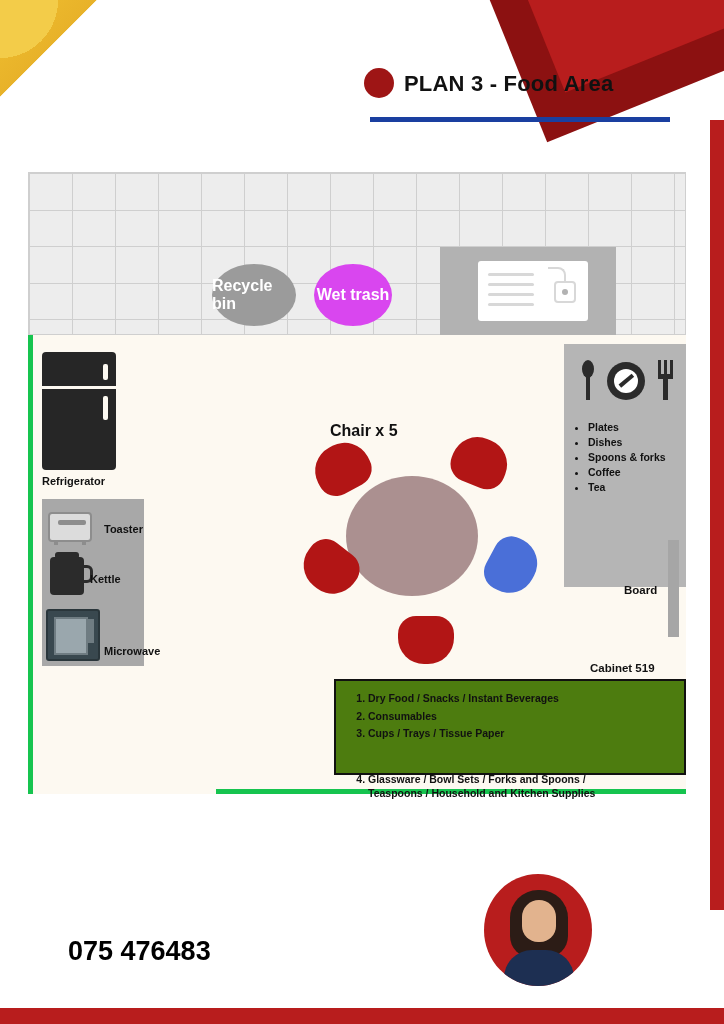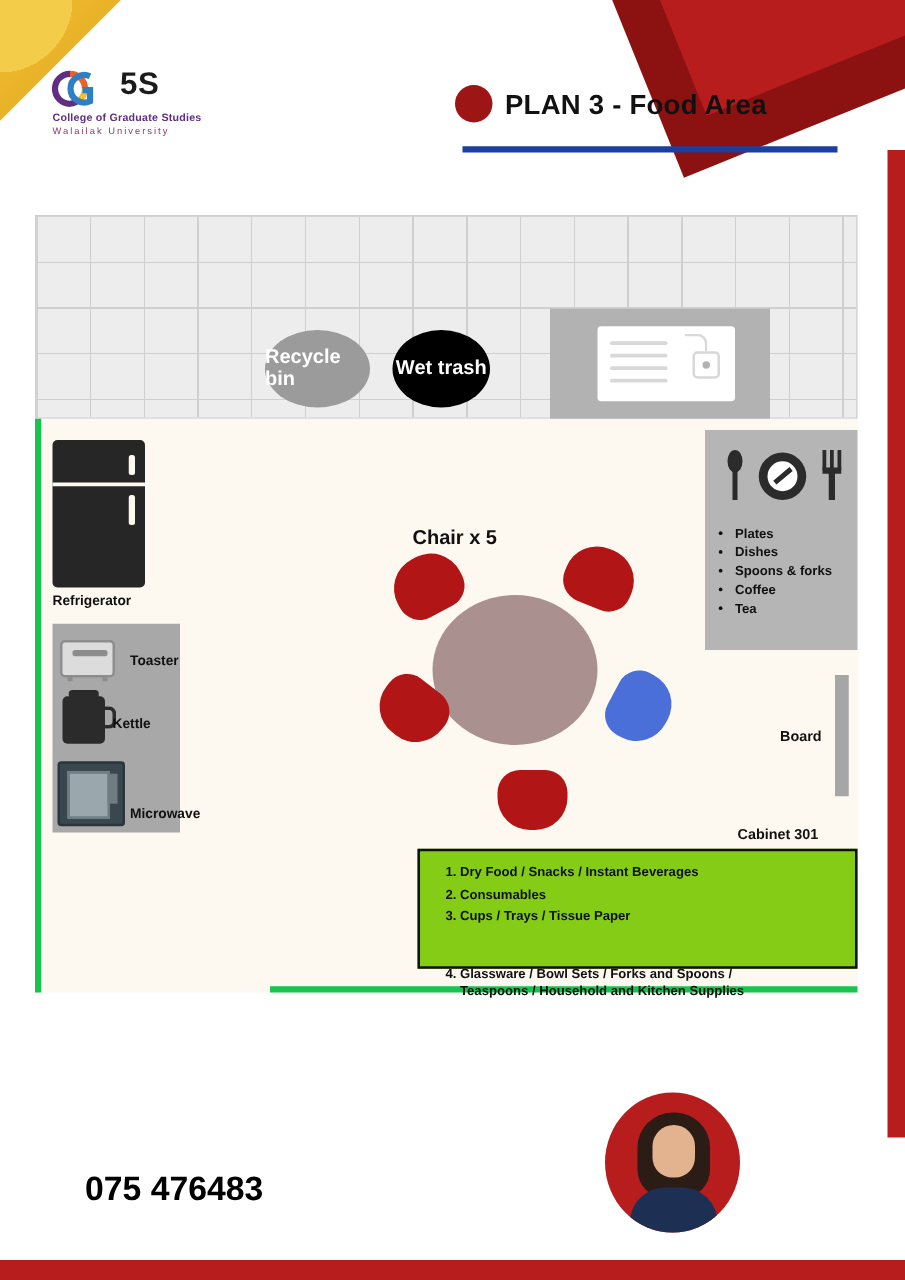--- a/index.html
+++ b/index.html
@@ -104,21 +104,21 @@
     position: absolute; left: 188px; top: 617px; width: 470px; height: 5px;
     background: #16c44f;
   }
 
   .bin {
     position: absolute; border-radius: 50%;
     display: flex; align-items: center; justify-content: center;
     font-size: 16px; font-weight: bold; color: #ffffff;
   }
   #recycle-bin { left: 184px; top: 92px; width: 84px; height: 62px; background: #9b9b9b; }
-  #wet-trash  { left: 286px; top: 92px; width: 78px; height: 62px; background: #000000; }
+  #wet-trash  { left: 286px; top: 92px; width: 78px; height: 62px; background: #d946ef; }
 
   .sink-block {
     position: absolute; left: 412px; top: 75px; width: 176px; height: 88px;
     background: #b2b2b2;
   }
   .sink-inner {
     position: absolute; left: 38px; top: 14px; width: 110px; height: 60px;
     background: #ffffff; border-radius: 3px;
   }
   .sink-line {
@@ -185,21 +185,21 @@
     border-radius: 26px 26px 18px 18px;
   }
   .chair-blue { background: #4a6fd8; }
   .chair-label {
     position: absolute; left: 302px; top: 250px;
     font-size: 16px; font-weight: bold; color: #111;
   }
 
   
   .utensils {
-    position: absolute; left: 536px; top: 172px; width: 122px; height: 176px;
+    position: absolute; left: 536px; top: 172px; width: 122px; height: 243px;
     background: #b5b5b5;
   }
   .ute-icons { position: absolute; left: 14px; top: 14px; width: 96px; height: 46px; }
   .ute-list {
     position: absolute; left: 10px; top: 76px;
     font-size: 10.5px; font-weight: bold; color: #111; line-height: 15px;
   }
   .ute-list ul { margin-left: 14px; }
   .ute-list li { margin-bottom: 0px; }
 
@@ -212,21 +212,21 @@
     font-size: 11.5px; font-weight: bold; color: #111;
   }
 
   .cabinet-label {
     position: absolute; left: 562px; top: 490px;
     font-size: 11.5px; font-weight: bold; color: #111;
   }
 
   .cabinet-box {
     position: absolute; left: 306px; top: 507px; width: 352px; height: 96px;
-    background: #84cc16; border: 2px solid #111;
+    background: #4d7c0f; border: 2px solid #111;
   }
   .cab-list {
     position: absolute; left: 18px; top: 9px; width: 320px;
     font-size: 10.5px; font-weight: bold; color: #111; line-height: 17.5px;
   }
   .cab-list ol { margin-left: 14px; }
   .cab-item-4 { position: relative; margin-top: 28px; }
   .cab-item-4 .wrap-2 { position: absolute; left: 0; top: 14px; }
   .cab-list li { text-align: justify; }
 
@@ -269,31 +269,20 @@
     <div class="corner-tl-inner"></div>
   </div>
   <div class="corner-tr">
     <div class="r1"></div>
     <div class="r2"></div>
   </div>
   <div class="side-right-bar"></div>
   <div class="bottom-bar"></div>
   <div class="bottom-bar2"></div>
 
-  <div class="logo-wrap">
-    <svg class="logo-mark" viewBox="0 0 48 32">
-      <path d="M16 4 A12 12 0 1 0 16 28 A12 12 0 0 0 24 24" fill="none" stroke="#5f2d82" stroke-width="5"></path>
-      <path d="M16 4 A12 12 0 0 1 28 16" fill="none" stroke="#e8622a" stroke-width="5"></path>
-      <path d="M28 16 A12 12 0 0 1 22 26" fill="none" stroke="#f3c02b" stroke-width="5"></path>
-      <path d="M32 6 A11 11 0 1 0 32 26 L32 17 L26 17" fill="none" stroke="#2f7fc4" stroke-width="5"></path>
-    </svg>
-    <div class="logo-5s">5S</div>
-    <div class="logo-sub1">College of Graduate Studies</div>
-    <div class="logo-sub2">Walailak University</div>
-  </div>
 
   <div class="title-dot"></div>
   <div class="title-text">PLAN 3 - Food Area</div>
   <div class="title-rule"></div>
 
   <div class="plan">
 
     <div class="tilefloor"></div>
     <div class="room"></div>
     <div class="room-border-left"></div>
@@ -374,21 +363,21 @@
           <li>Spoons &amp; forks</li>
           <li>Coffee</li>
           <li>Tea</li>
         </ul>
       </div>
     </div>
 
     <div class="board-strip"></div>
     <div class="board-label">Board</div>
 
-    <div class="cabinet-label">Cabinet 301</div>
+    <div class="cabinet-label">Cabinet 519</div>
 
     <div class="cabinet-box">
       <div class="cab-list">
         <ol>
           <li>Dry Food / Snacks / Instant Beverages</li>
           <li>Consumables</li>
           <li>Cups / Trays / Tissue Paper</li>
           <li class="cab-item-4">
             <span>Glassware /  Bowl  Sets /  Forks   and Spoons /</span>
             <span class="wrap-2">Teaspoons / Household and Kitchen Supplies</span>

